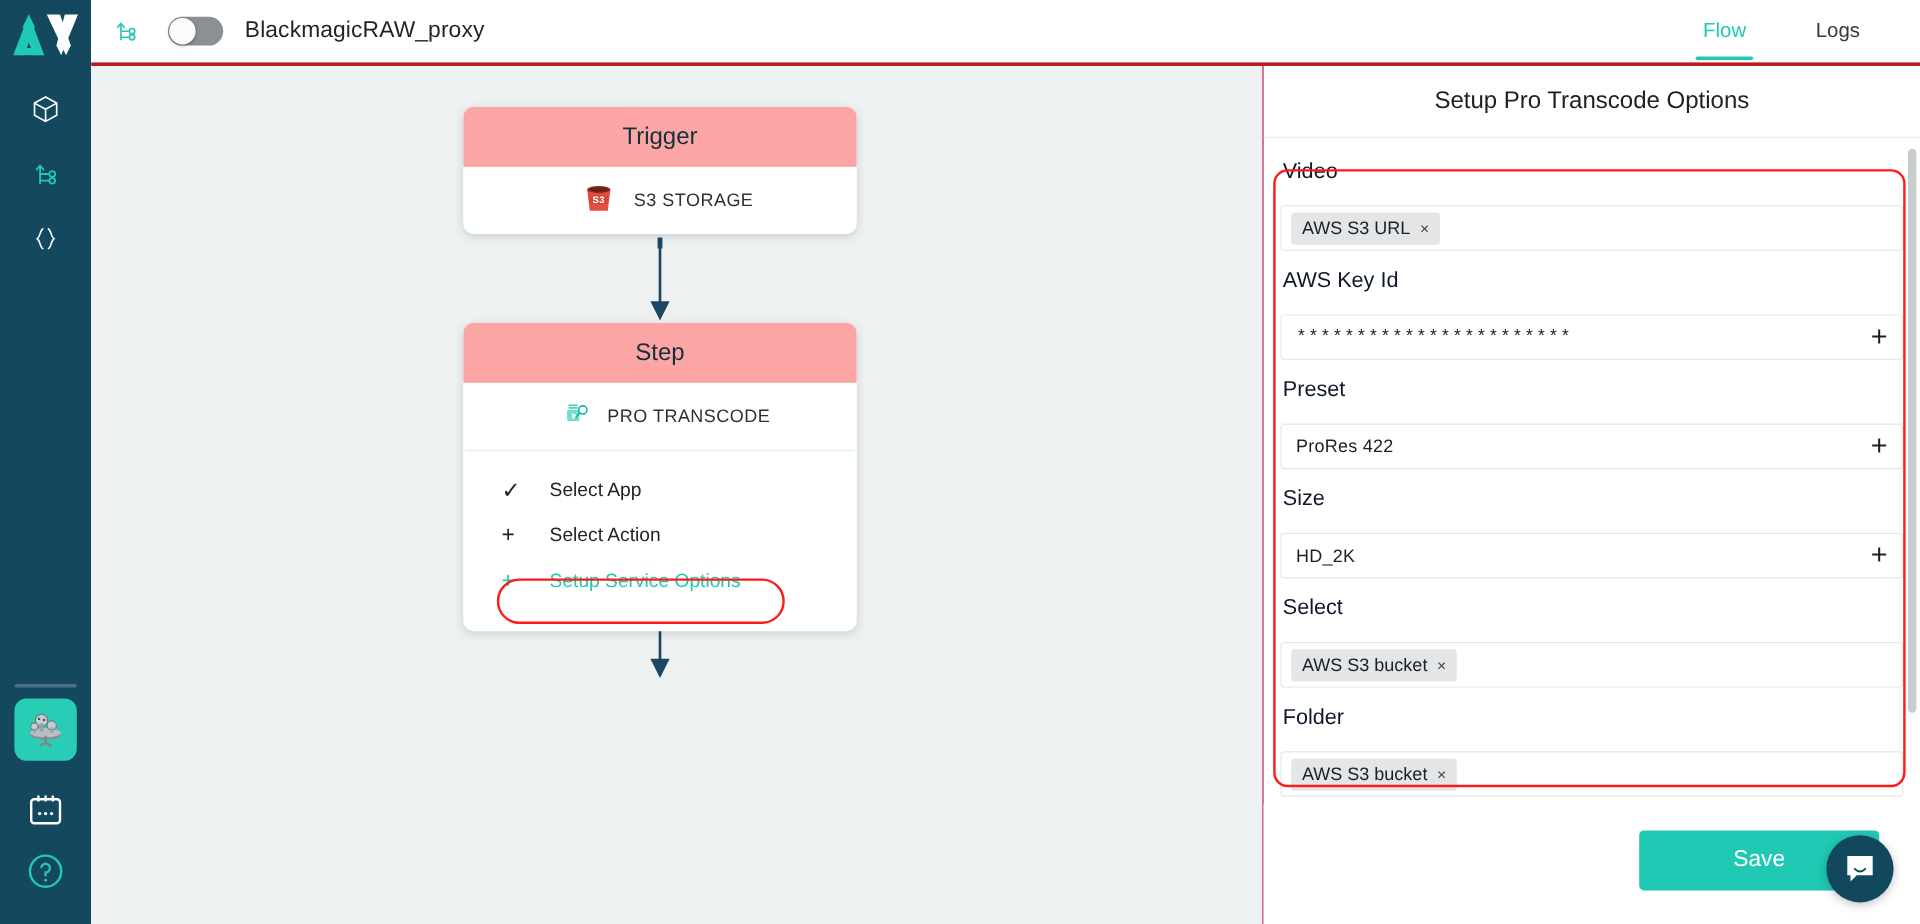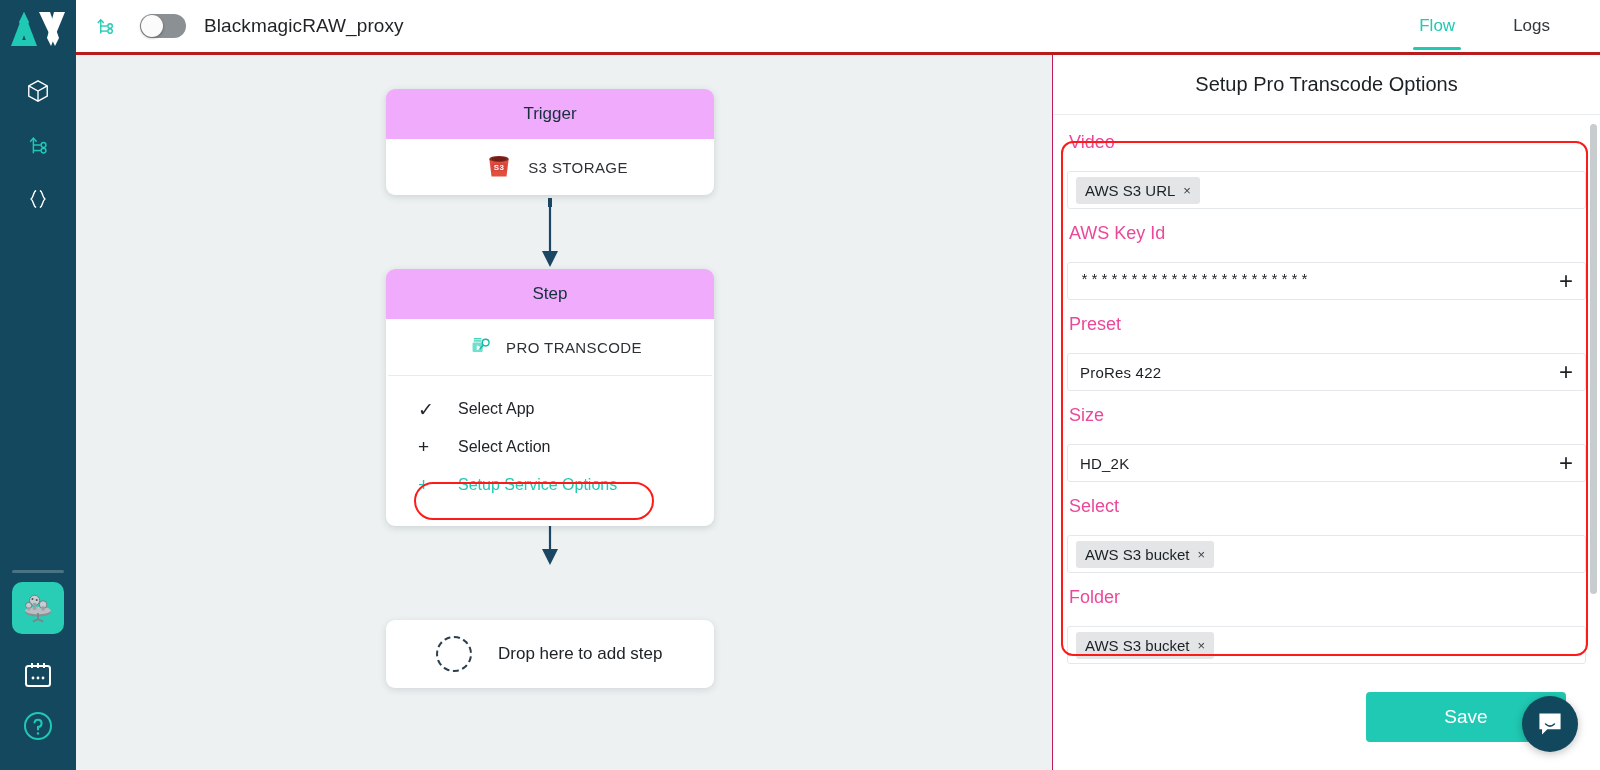--- a/index.html
+++ b/index.html
@@ -75,23 +75,23 @@
     background: #EDF1F2; overflow: hidden;
   }
 
   .node {
     position: absolute; width: 328px; left: 310px;
     background: #ffffff; border-radius: 9px;
     box-shadow: 0 2px 7px rgba(40,55,65,.16);
     overflow: hidden;
   }
   .node-head {
-    height: 50px; background: #f0abfc; color: #14303a;
+    height: 50px; background: #fca5a5; color: #14303a;
     display: flex; align-items: center; justify-content: center;
-    font-size: 17px;
+    font-size: 20px;
   }
   .node-app {
     height: 56px; display: flex; align-items: center; justify-content: center; gap: 14px;
     font-size: 15px; color: #2c3134; letter-spacing: .4px; padding-left: 12px;
   }
   .node-sep { height: 1px; background: #e7ebed; margin: 0 2px; }
   .node-steps { padding: 14px 0 22px 0; }
   .step-row {
     display: flex; align-items: center; height: 38px; padding-left: 32px;
     font-size: 16px; color: #20252a; cursor: pointer;
@@ -129,21 +129,21 @@
   .panel-body {
     position: absolute; top: 61px; left: 0; right: 0; bottom: 100px;
     padding: 16px 14px 0 14px; overflow: hidden;
   }
   .form-outline {
     position: absolute; top: 86px; left: 8px; right: 12px; height: 515px;
     border: 2.5px solid #FF1A1A; border-radius: 12px; pointer-events: none;
     z-index: 5;
   }
   .field-label {
-    font-size: 18px; color: #ec4899; margin: 0 0 7px 2px;
+    font-size: 18px; color: #0f172a; margin: 0 0 7px 2px;
   }
   .field-box {
     border: 1px solid #e4e8ea; border-radius: 3px; min-height: 38px;
     display: flex; align-items: center; padding: 0 12px 0 8px;
     margin-bottom: 14px; background: #fff; margin-top: 18px;
   }
   .chip {
     background: #e3e5e7; border-radius: 3px; padding: 5px 9px;
     font-size: 15px; color: #1b2024; display: inline-flex; align-items: center; gap: 8px;
   }
@@ -328,24 +328,20 @@
             <span>Select Action</span>
           </div>
           <div class="step-row hl">
             <span class="step-mark">+</span>
             <span>Setup Service Options</span>
           </div>
         </div>
         <div class="hl-box" style="left:28px; top:213px; width:240px; height:38px;"></div>
       </div>
 
-      <div class="drop-node" style="top:565px;">
-        <div class="drop-circle"></div>
-        <div class="drop-label">Drop here to add step</div>
-      </div>
     </div>
 
     <div class="panel">
       <div class="panel-title">Setup Pro Transcode Options</div>
 
       <div class="panel-body">
 
         <div class="field-label">Video</div>
         <div class="field-box">
           <span class="chip">

